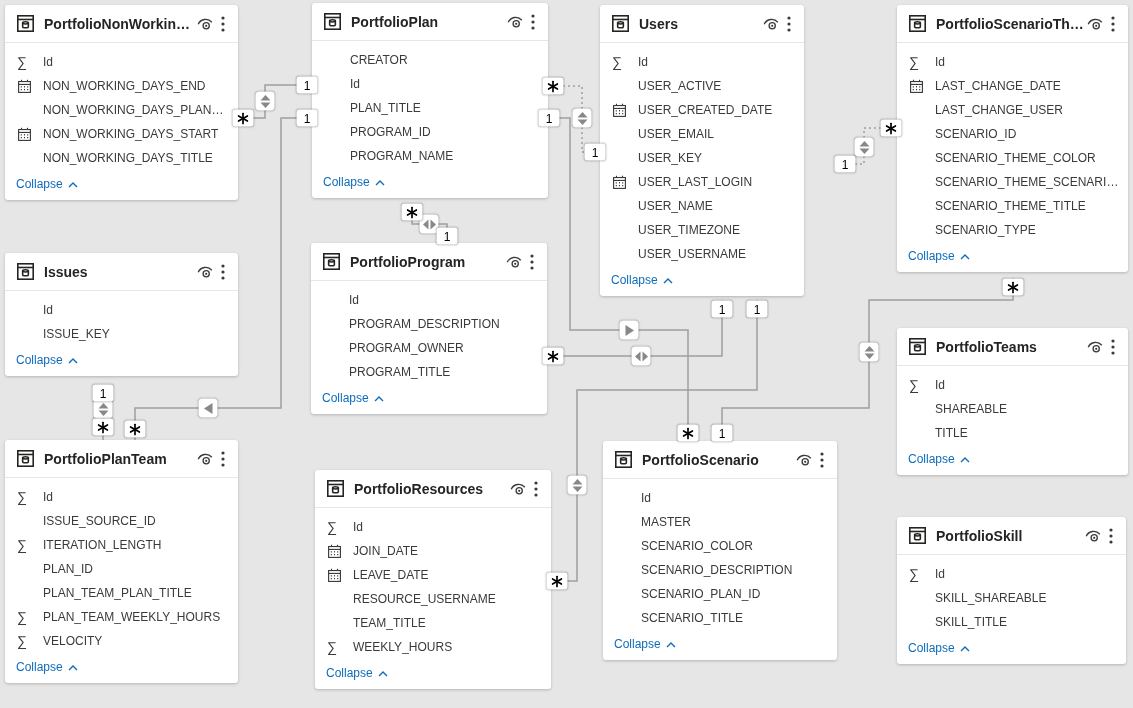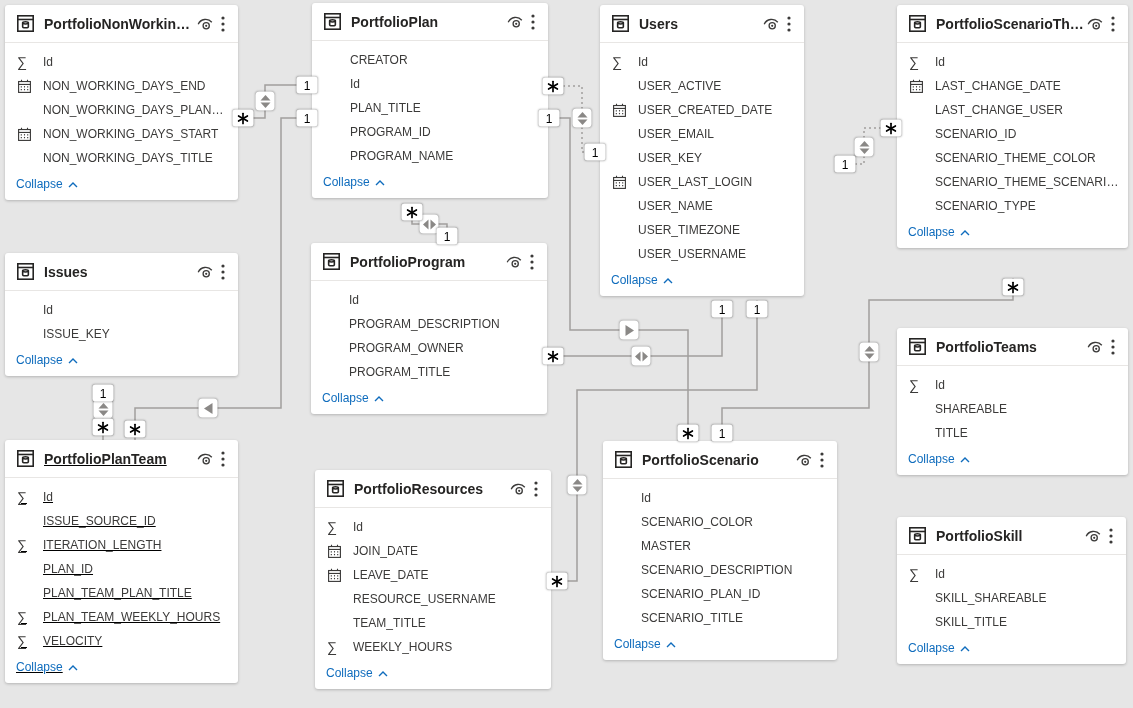--- a/index.html
+++ b/index.html
@@ -370,20 +370,24 @@
         <div class="frow">
           <span class="ficon"></span>
           <span class="fname">SCENARIO_THEME_COLOR</span>
         </div>
         <div class="frow">
           <span class="ficon"></span>
           <span class="fname">SCENARIO_THEME_SCENARIO_...</span>
         </div>
         <div class="frow">
           <span class="ficon"></span>
+          <span class="fname">SCENARIO_THEME_TITLE</span>
+        </div>
+        <div class="frow">
+          <span class="ficon"></span>
           <span class="fname">SCENARIO_TYPE</span>
         </div>
         <div class="collapse-link">
           <span>Collapse</span>
           <span style="display:flex;margin-top:2px;">
             <svg width="10" height="6" viewBox="0 0 10 6" fill="none" stroke="#0f6cbd" stroke-width="1.4">
               <polyline points="1,5 5,1 9,5"></polyline>
             </svg>
           </span>
         </div>
@@ -529,21 +533,21 @@
         <div class="collapse-link">
           <span>Collapse</span>
           <span style="display:flex;margin-top:2px;">
             <svg width="10" height="6" viewBox="0 0 10 6" fill="none" stroke="#0f6cbd" stroke-width="1.4">
               <polyline points="1,5 5,1 9,5"></polyline>
             </svg>
           </span>
         </div>
       </div>
     </div>
-    <div class="card" style="left:5px;top:440px;width:233px;text-decoration:underline;">
+    <div class="card" style="left:5px;top:440px;width:233px;">
       <div class="card-header">
         <span style="display:flex;">
           <svg width="19" height="19" viewBox="0 0 18 18" fill="none" stroke="#252423" stroke-width="1.5">
             <rect x="1.7" y="1.7" width="14.6" height="14.6"></rect>
             <line x1="1.7" y1="5.2" x2="16.3" y2="5.2"></line>
             <path d="M6.3 8.4 v3.6 a2.7 1.1 0 0 0 5.4 0 v-3.6"></path>
             <ellipse cx="9" cy="8.4" rx="2.7" ry="1.1"></ellipse>
           </svg>
         </span>
         <span class="card-title">PortfolioPlanTeam</span>
@@ -718,25 +722,25 @@
           </svg>
         </span>
       </div>
       <div class="card-body">
         <div class="frow">
           <span class="ficon"></span>
           <span class="fname">Id</span>
         </div>
         <div class="frow">
           <span class="ficon"></span>
+          <span class="fname">MASTER</span>
+        </div>
+        <div class="frow">
+          <span class="ficon"></span>
           <span class="fname">SCENARIO_COLOR</span>
-        </div>
-        <div class="frow">
-          <span class="ficon"></span>
-          <span class="fname">MASTER</span>
         </div>
         <div class="frow">
           <span class="ficon"></span>
           <span class="fname">SCENARIO_DESCRIPTION</span>
         </div>
         <div class="frow">
           <span class="ficon"></span>
           <span class="fname">SCENARIO_PLAN_ID</span>
         </div>
         <div class="frow">

